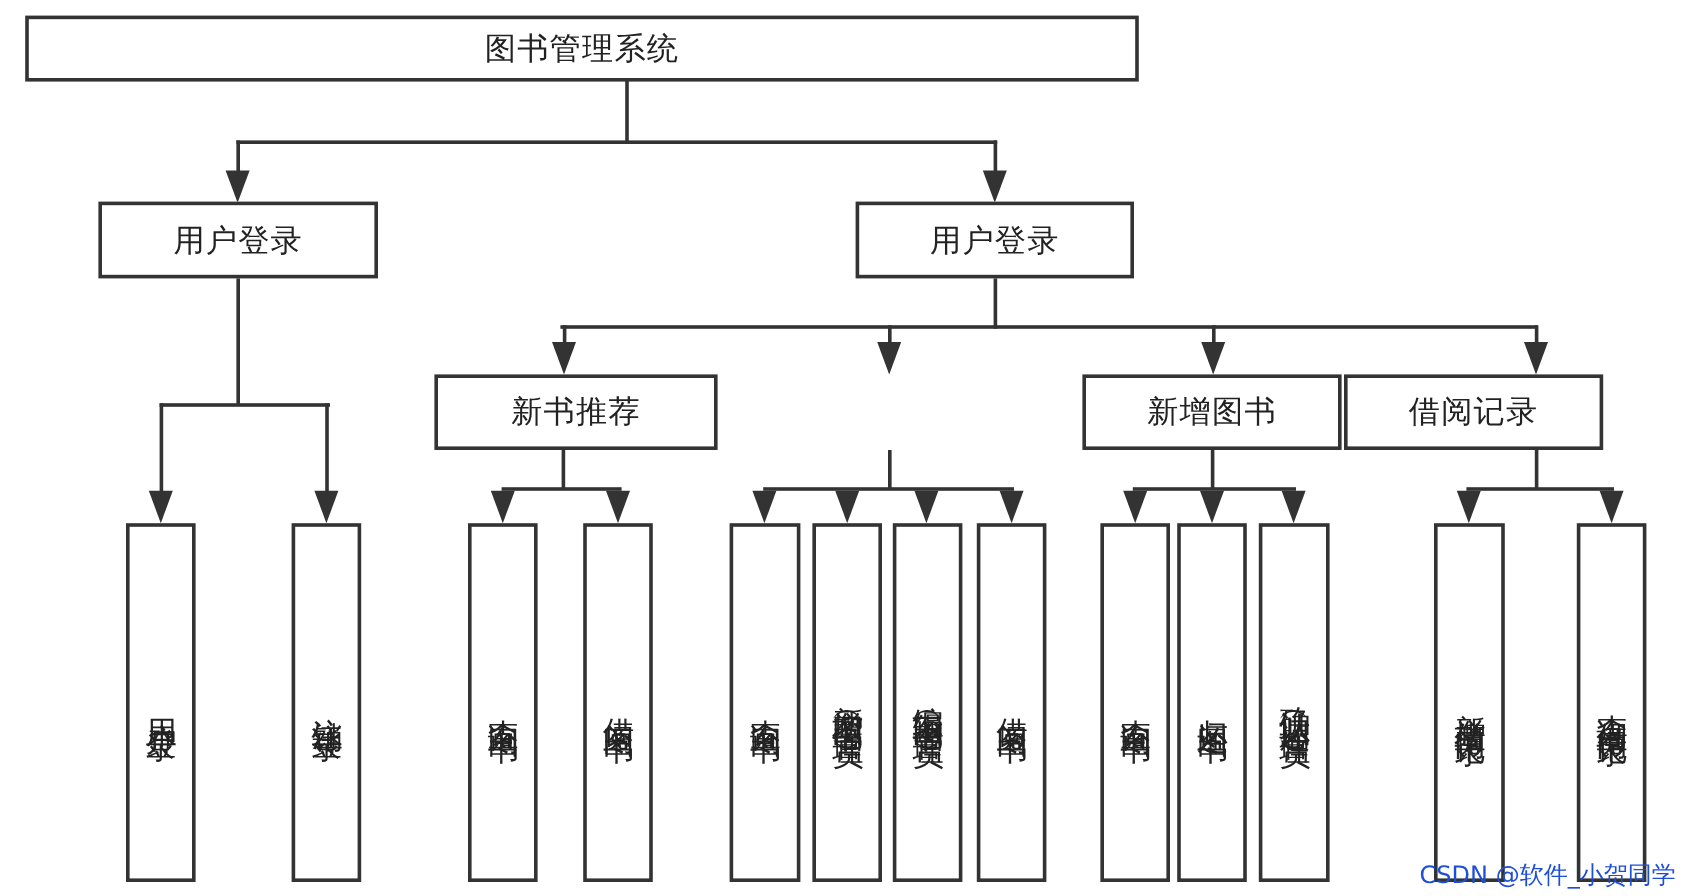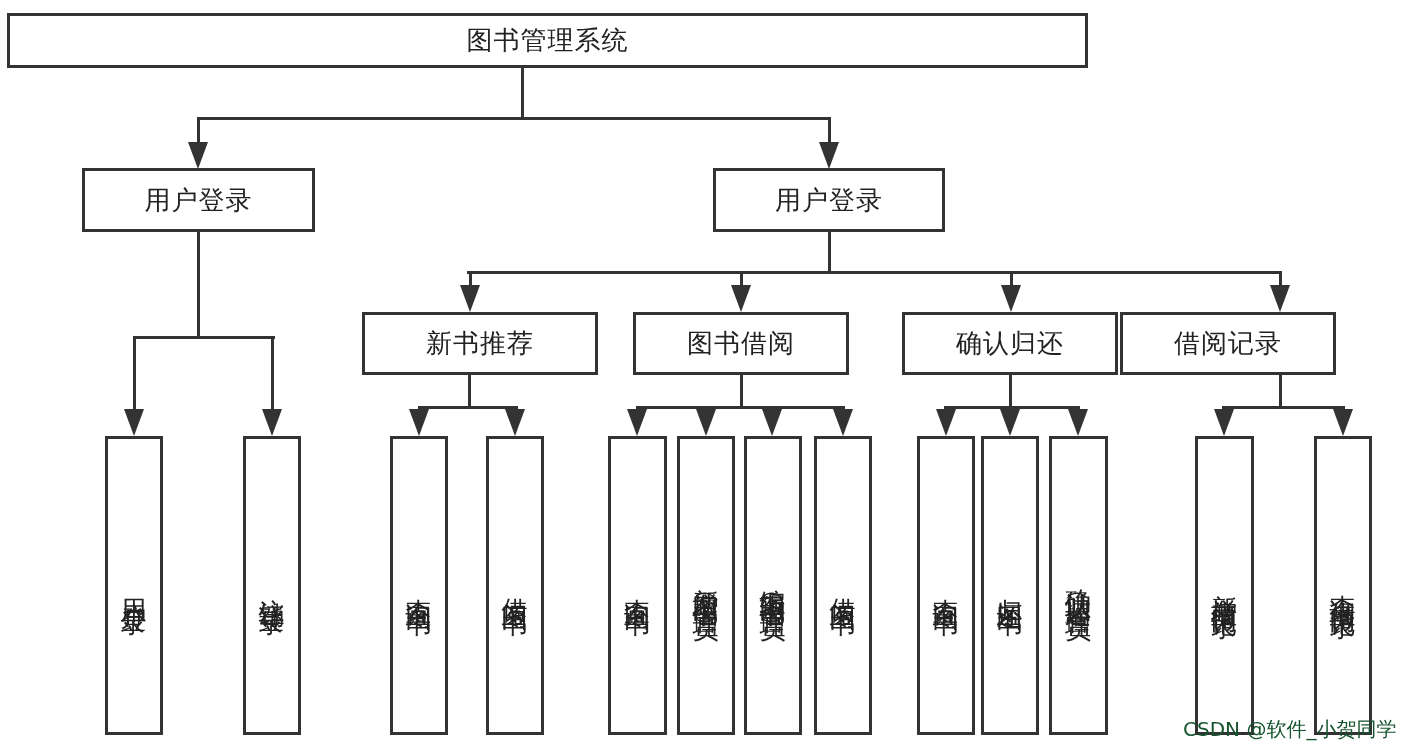--- a/index.html
+++ b/index.html
@@ -49,31 +49,31 @@
     height: 0;
     border-left: 10px solid transparent;
     border-right: 10px solid transparent;
     border-top: 27px solid #333333;
   }
   .watermark {
     position: absolute;
     left: 1183px;
     top: 716px;
     font-size: 20px;
-    color: #14532d;
+    color: #1d4ed8;
     white-space: nowrap;
     z-index: 10;
   }
 </style>
 </head>
 <body>
 
 <div class="canvas">
 
-  <div class="node h" style="left:7px;top:13px;width:1081px;height:55px">
+  <div class="node h" style="left:21px;top:13px;width:928px;height:55px">
     <span>图书管理系统</span>
   </div>
 
   <div class="vline" style="left:521px;top:67px;height:51px"></div>
   <div class="hline" style="left:197px;top:117px;width:634px"></div>
   <div class="vline" style="left:197px;top:117px;height:28px"></div>
   <div class="arrowhead" style="left:188px;top:142px"></div>
   <div class="vline" style="left:828px;top:117px;height:28px"></div>
   <div class="arrowhead" style="left:819px;top:142px"></div>
 
@@ -98,25 +98,22 @@
   <div class="vline" style="left:740px;top:271px;height:16px"></div>
   <div class="arrowhead" style="left:731px;top:285px"></div>
   <div class="vline" style="left:1010px;top:271px;height:16px"></div>
   <div class="arrowhead" style="left:1001px;top:285px"></div>
   <div class="vline" style="left:1279px;top:271px;height:16px"></div>
   <div class="arrowhead" style="left:1270px;top:285px"></div>
 
   <div class="node h" style="left:362px;top:312px;width:236px;height:63px">
     <span>新书推荐</span>
   </div>
-  <div class="node h" style="left:633px;top:312px;width:216px;height:63px">
-    <span>图书借阅</span>
-  </div>
   <div class="node h" style="left:902px;top:312px;width:216px;height:63px">
-    <span>确认归还</span>
+    <span>新增图书</span>
   </div>
   <div class="node h" style="left:1120px;top:312px;width:216px;height:63px">
     <span>借阅记录</span>
   </div>
 
   <div class="vline" style="left:468px;top:375px;height:33px"></div>
   <div class="hline" style="left:418px;top:406px;width:100px"></div>
   <div class="arrowhead" style="left:409px;top:409px"></div>
   <div class="arrowhead" style="left:505px;top:409px"></div>
 

